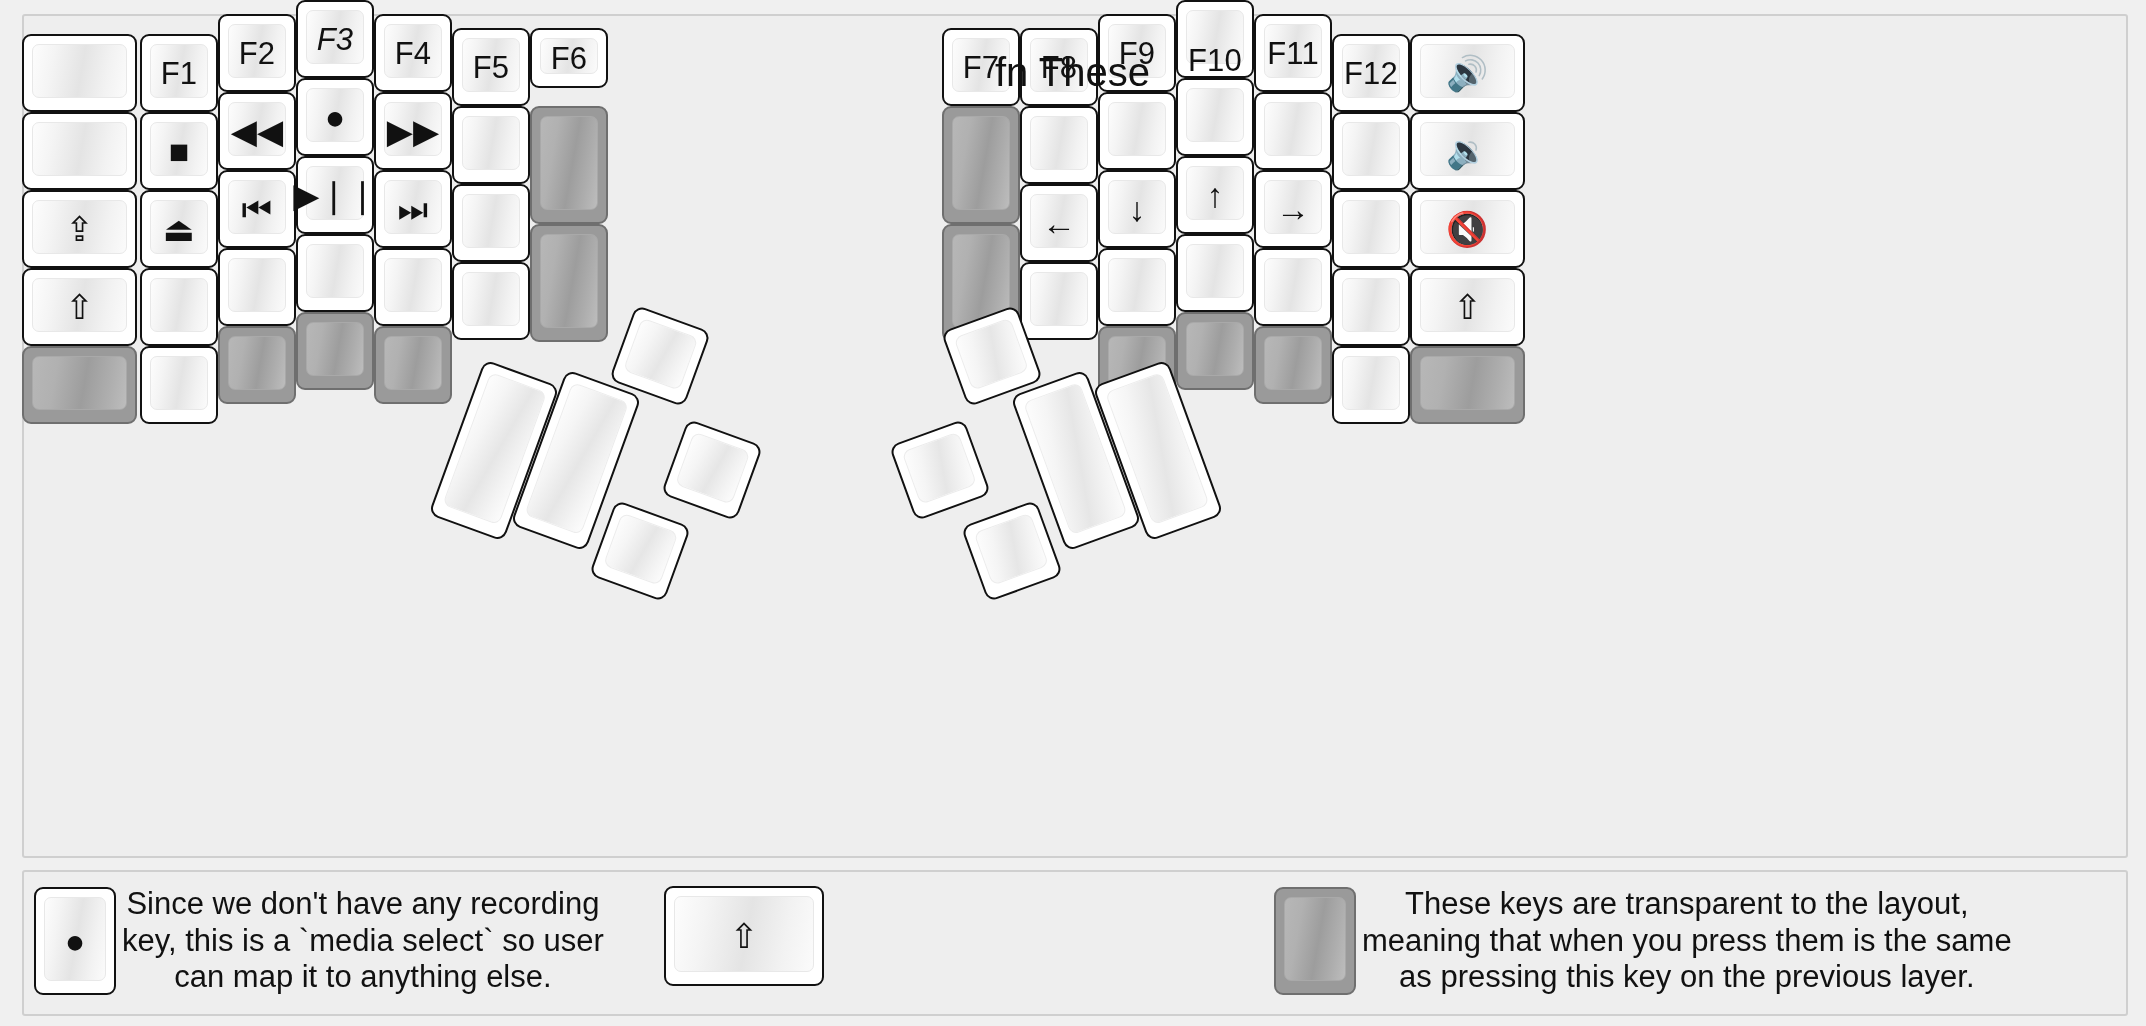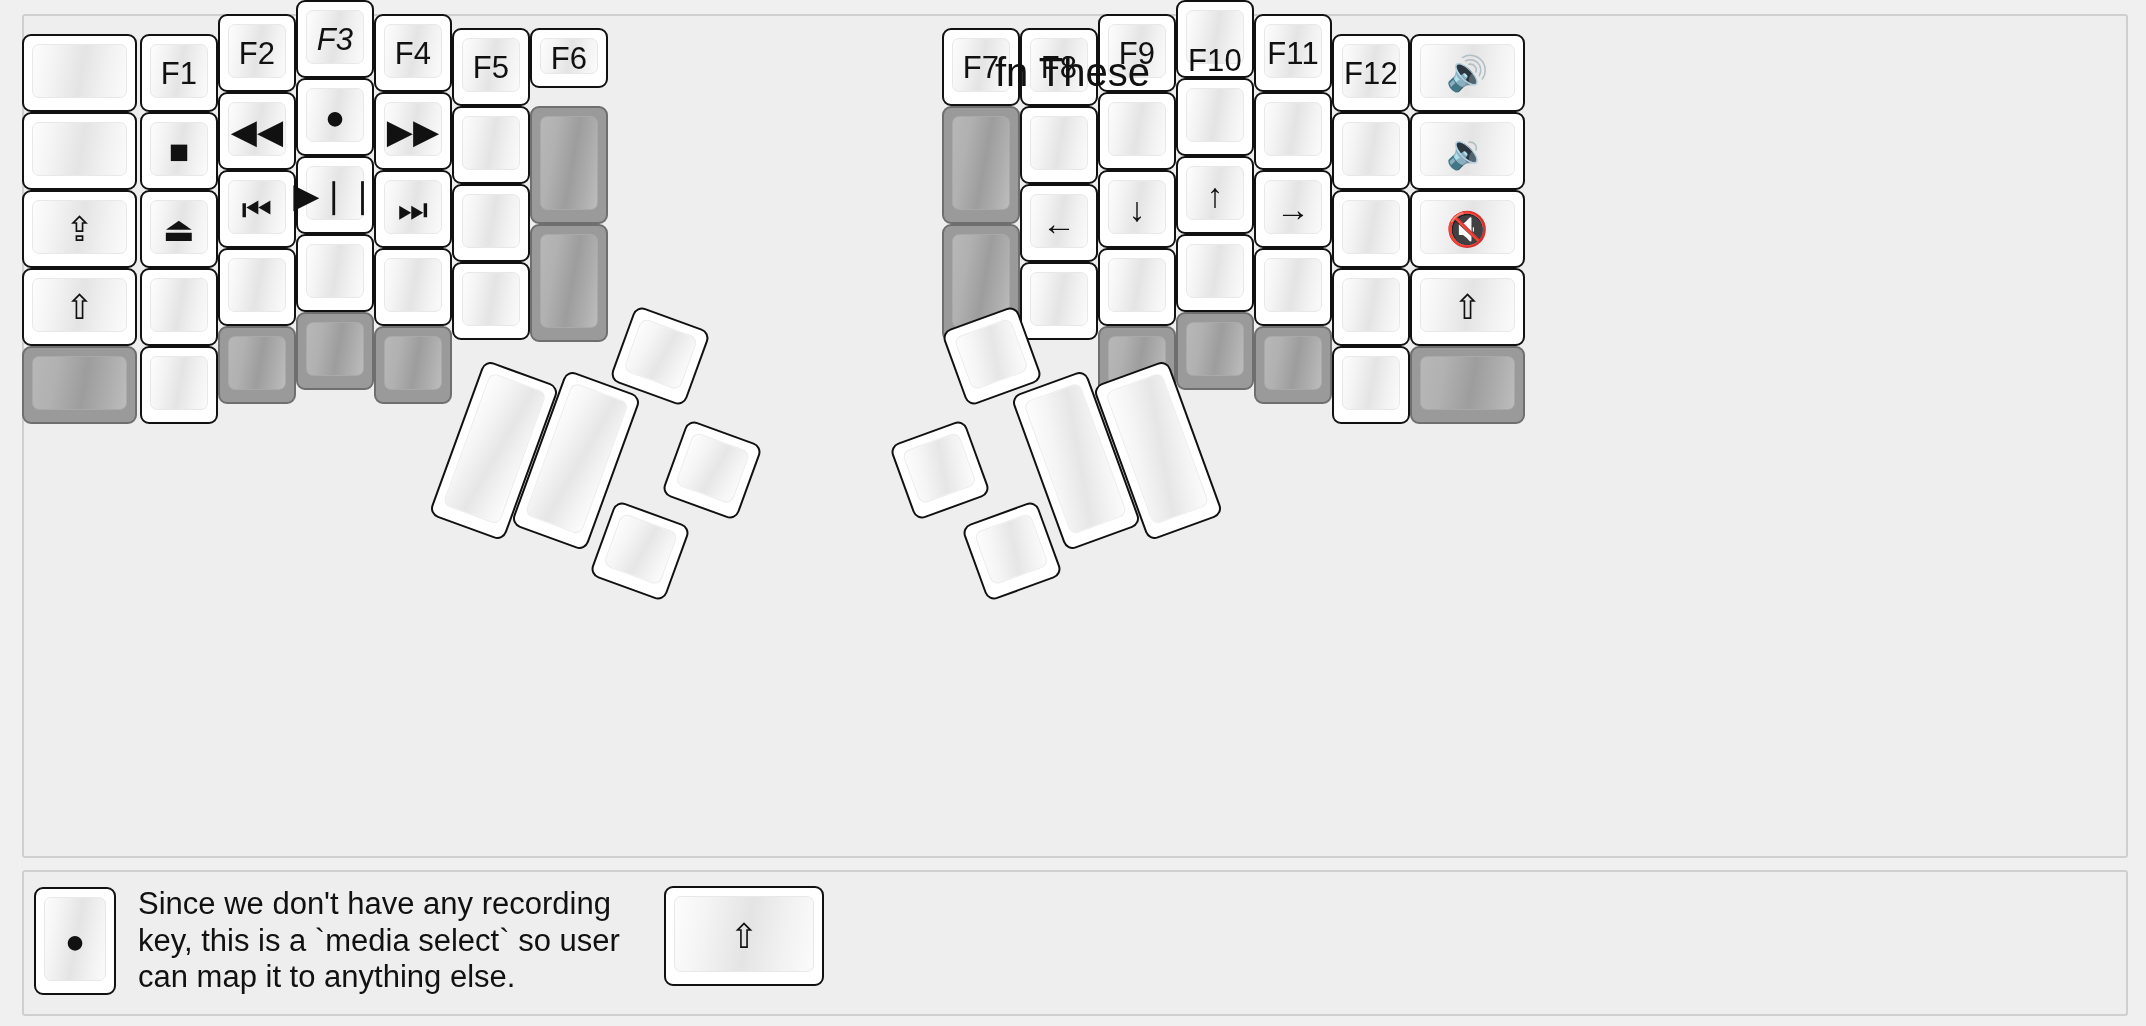--- a/index.html
+++ b/index.html
@@ -87,24 +87,25 @@
 
   
   #legend{
     position:absolute;left:22px;top:870px;width:2102px;height:142px;
     background:#eeeeee;border:2px solid #cfcfcf;border-radius:3px;
   }
   .lg{position:absolute;display:flex;align-items:center;}
   .lg .swatch{position:relative;flex:0 0 auto;}
   .lg .swatch .key{position:absolute;left:0;top:0;width:100%;height:100%;}
   .lg .txt{
-    margin-left:22px;
+    margin-left:6px;
     font-size:31px;line-height:1.18;color:#111;
     font-family:"Liberation Sans", sans-serif;
     white-space:pre-line;
+    text-align:center;
   }
 </style>
 </head>
 <body>
 
 <div id="root">
 
   <div id="board">
 
   <div class="key" style="left: -2px; top: 18px; width: 115px; height: 78px;">
@@ -377,15 +378,25 @@
 can map it to anything else.</div>
       </div>
       <div class="lg" style="left: 640px; top: 14px;">
         <div class="swatch" style="width: 160px; height: 100px;">
           <div class="key">
             <div class="cap"></div>
             <span class="lbl glyph">⇧</span>
           </div>
         </div>
       </div>
+      <div class="lg" style="left: 1250px; top: 14px;">
+        <div class="swatch" style="width: 82px; height: 108px;">
+          <div class="key trans">
+            <div class="cap"></div>
+          </div>
+        </div>
+        <div class="txt">These keys are transparent to the layout,
+meaning that when you press them is the same
+as pressing this key on the previous layer.</div>
+      </div>
     </div>
 
 </div>
 
 </body></html>

